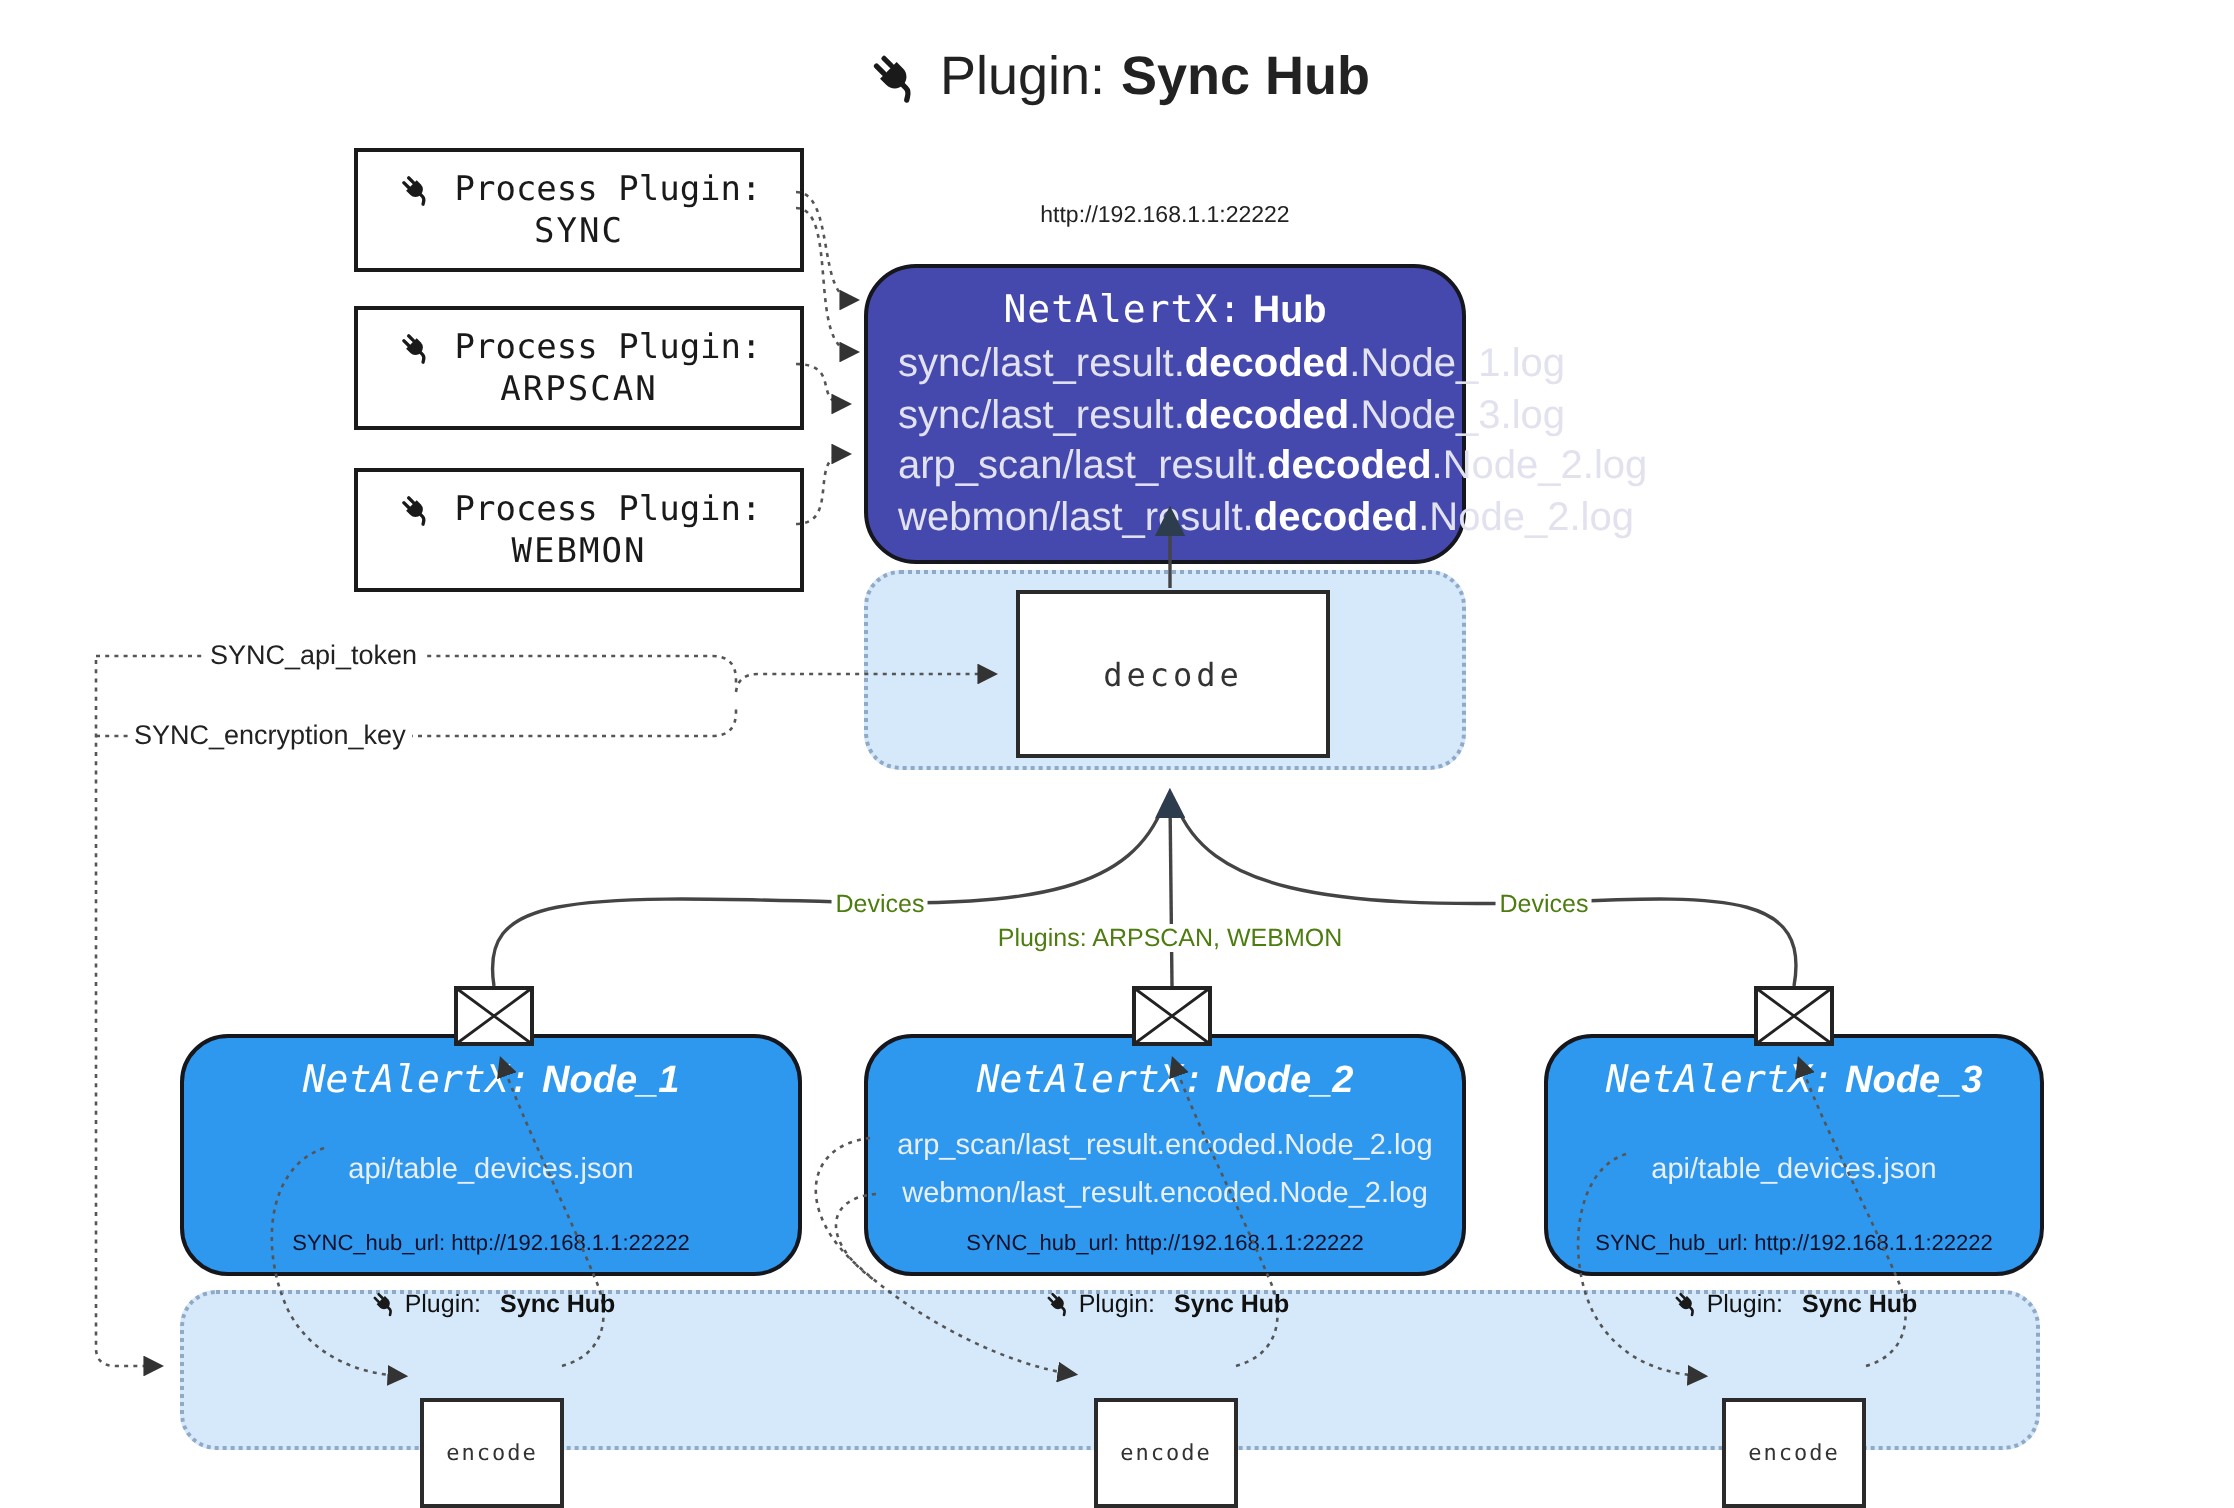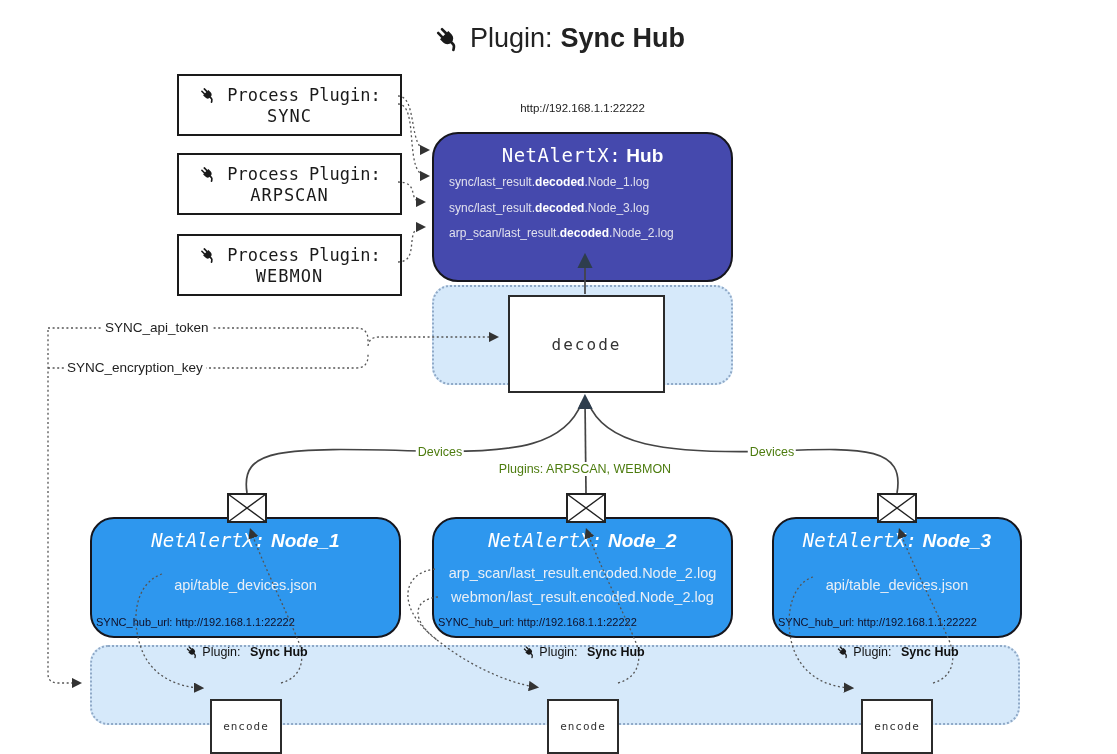--- a/index.html
+++ b/index.html
@@ -24,42 +24,42 @@
   .pbox .l1{display:flex;align-items:center;gap:10px;font-size:17px;}
   .pbox .l2{font-size:17px;letter-spacing:1px;}
 
   
   .hub-url{left:432px;width:301px;top:79px;text-align:center;font-size:11.5px;color:#222;z-index:2;margin-top:23px;}
   .hub{left:432px;top:100px;width:301px;height:150px;background:var(--hub-bg);
        border:2px solid #16161d;border-radius:26px;z-index:2;box-sizing:border-box;
        display:flex;flex-direction:column;padding:7px 6px 6px 6px;color:#fff;margin-top:32px;}
   .hub-title{text-align:center;font-size:19px;height:29px;line-height:29px;}
   .hub-title .mono{letter-spacing:0.5px;}
-  .hub-log{font-size:12px;line-height:25.5px;color:var(--hub-text);padding-left:9px;white-space:nowrap;}
+  .hub-log{font-size:20px;line-height:25.5px;color:var(--hub-text);padding-left:9px;white-space:nowrap;}
   .hub-log b{color:#fff;}
 
   
   .panel{background:var(--panel-bg);border:2px dotted var(--panel-border);border-radius:18px;
          box-sizing:border-box;z-index:1;}
   .decode-panel{left:432px;top:285px;width:301px;height:100px;}
   .iobox{background:#fff;border:2px solid #2b2b2b;box-sizing:border-box;z-index:2;
          display:flex;align-items:center;justify-content:center;color:#333;}
-  .decode-box{left:508px;top:295px;width:157px;height:98px;font-size:16px;letter-spacing:2px;}
+  .decode-box{left:508px;top:295px;width:157px;height:84px;font-size:16px;letter-spacing:2px;}
 
   
   .wire-label{background:#fff;padding:0 3px;font-size:13.5px;color:#222;z-index:5;transform:translateY(-55%);white-space:nowrap;}
   .edge-label{background:#fff;padding:0 2px;font-size:12.5px;color:#4d7c0f;z-index:5;transform:translate(-50%,-50%);white-space:nowrap;}
 
   
   .node{background:var(--node-bg);border:2px solid #16161d;border-radius:24px;z-index:2;top:517px;height:121px;
         box-sizing:border-box;display:flex;flex-direction:column;padding:8px 4px 5px 4px;color:#fff;}
   .node-title{text-align:center;font-size:19px;height:27px;line-height:27px;font-style:italic;}
   .node-mid{flex:1;display:flex;flex-direction:column;justify-content:center;gap:8px;}
   .node-line{text-align:center;font-size:14.5px;color:var(--node-text);white-space:nowrap;}
-  .node-foot{font-size:11px;color:#101028;padding-bottom:3px;}
+  .node-foot{text-align:center;font-size:11px;color:#101028;padding-bottom:3px;}
 
   
   .envelope{z-index:3;top:493px;}
 
   
   .bottom-bar{left:90px;top:645px;width:930px;height:80px;}
   .enc-box{top:662px;width:72px;height:55px;font-size:11px;letter-spacing:1px;margin-top:37px;}
   .enc-label{top:644px;transform:translateX(-50%);display:flex;align-items:center;gap:3px;
              font-size:12.5px;color:#111;z-index:5;white-space:nowrap;}
 
@@ -127,20 +127,21 @@
   </div>
 
   <div class="abs hub-url">http://192.168.1.1:22222</div>
   <div class="abs hub">
     <div class="hub-title">
       <span class="mono">NetAlertX:</span> <b>Hub</b>
     </div>
     <div class="hub-log"><span>sync/last_result.</span><b>decoded</b><span>.Node_1.log</span></div>
     <div class="hub-log"><span>sync/last_result.</span><b>decoded</b><span>.Node_3.log</span></div>
     <div class="hub-log"><span>arp_scan/last_result.</span><b>decoded</b><span>.Node_2.log</span></div>
+    <div class="hub-log"><span>webmon/last_result.</span><b>decoded</b><span>.Node_2.log</span></div>
   </div>
 
   <div class="abs panel decode-panel"></div>
   <div class="abs iobox decode-box mono">decode</div>
 
   <span class="abs wire-label" style="left:102px;top:328px">SYNC_api_token</span>
   <span class="abs wire-label" style="left:64px;top:368px">SYNC_encryption_key</span>
 
   <span class="abs edge-label" style="left:440px;top:452px">Devices</span>
   <span class="abs edge-label" style="left:585px;top:469px">Plugins: ARPSCAN, WEBMON</span>

